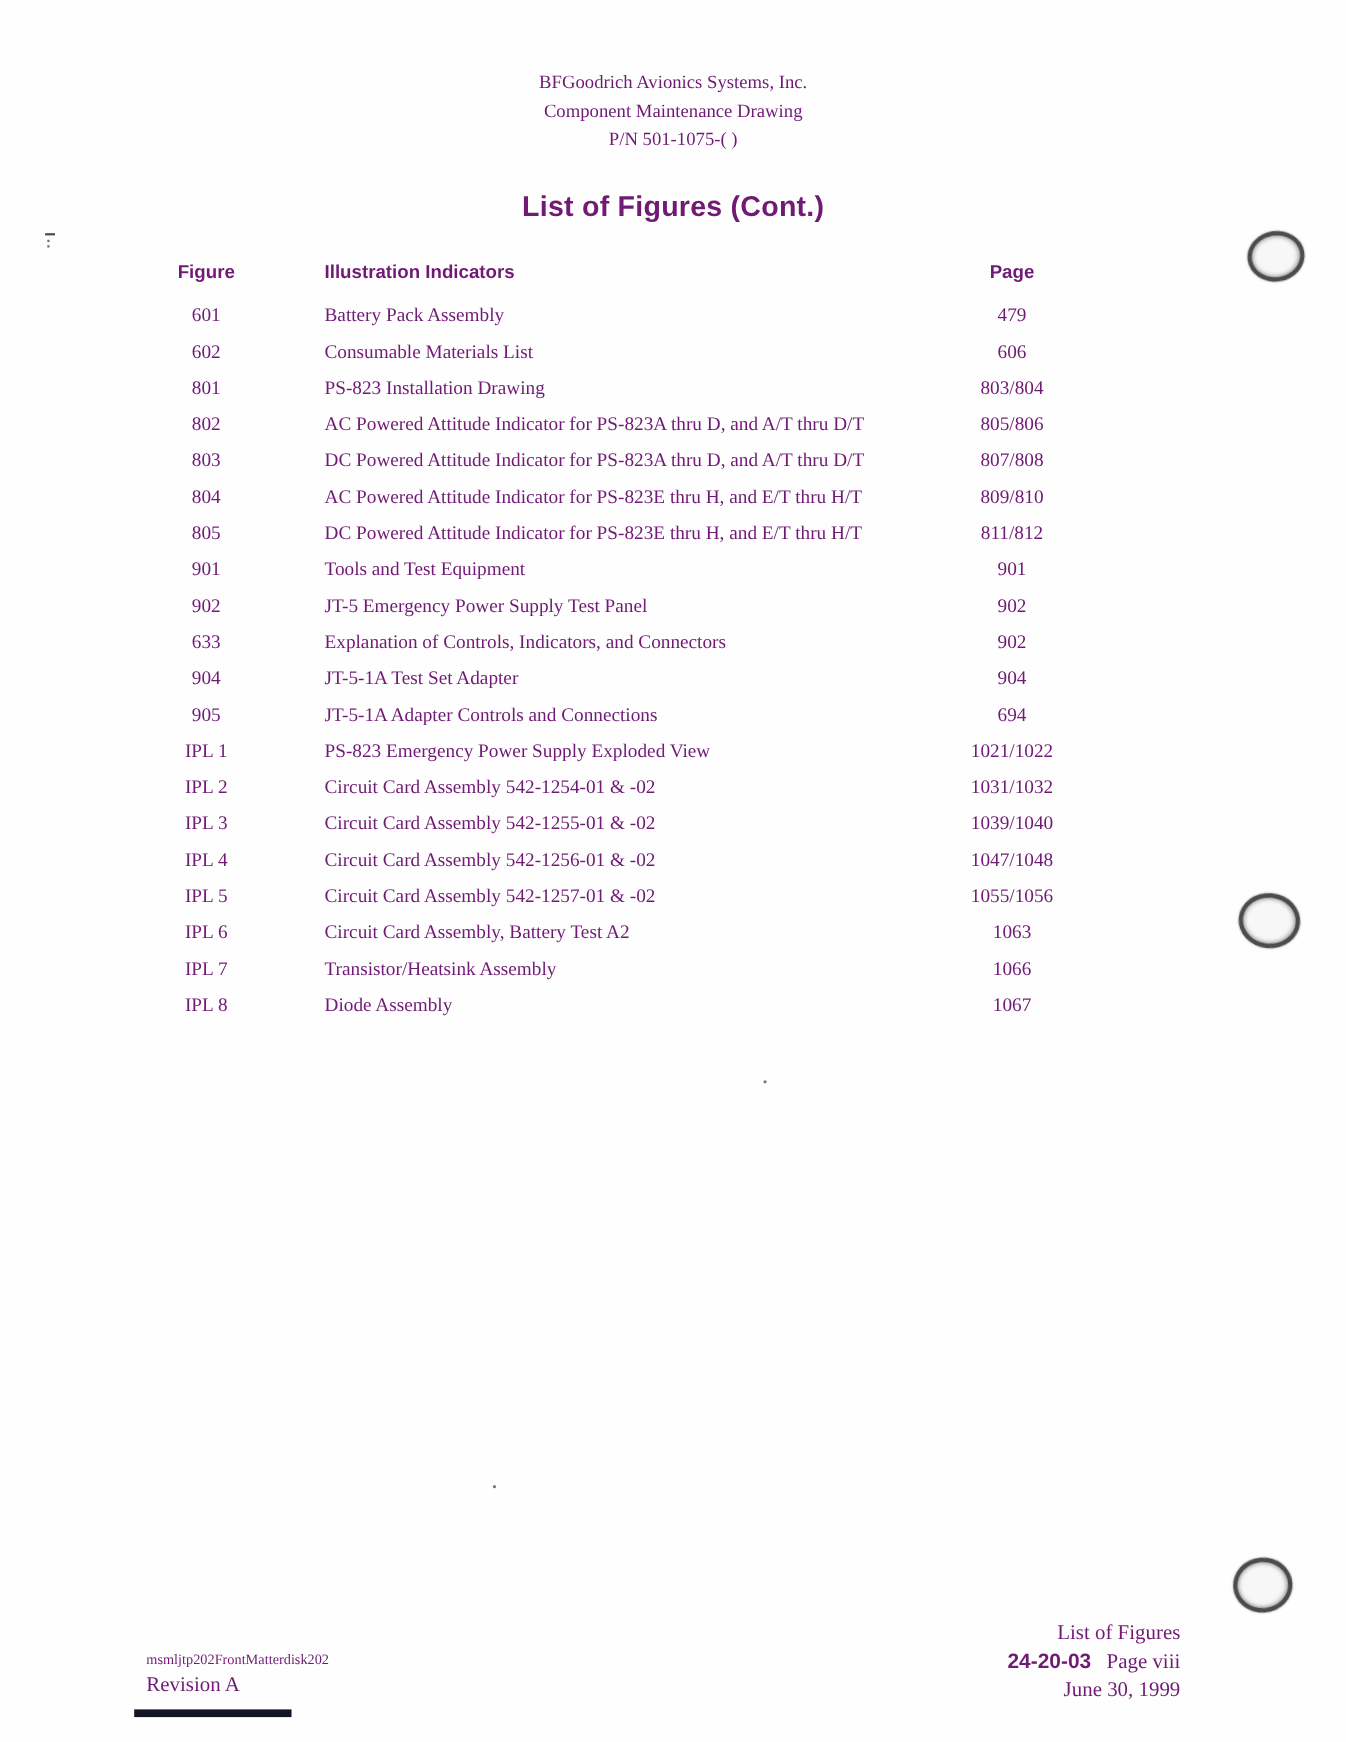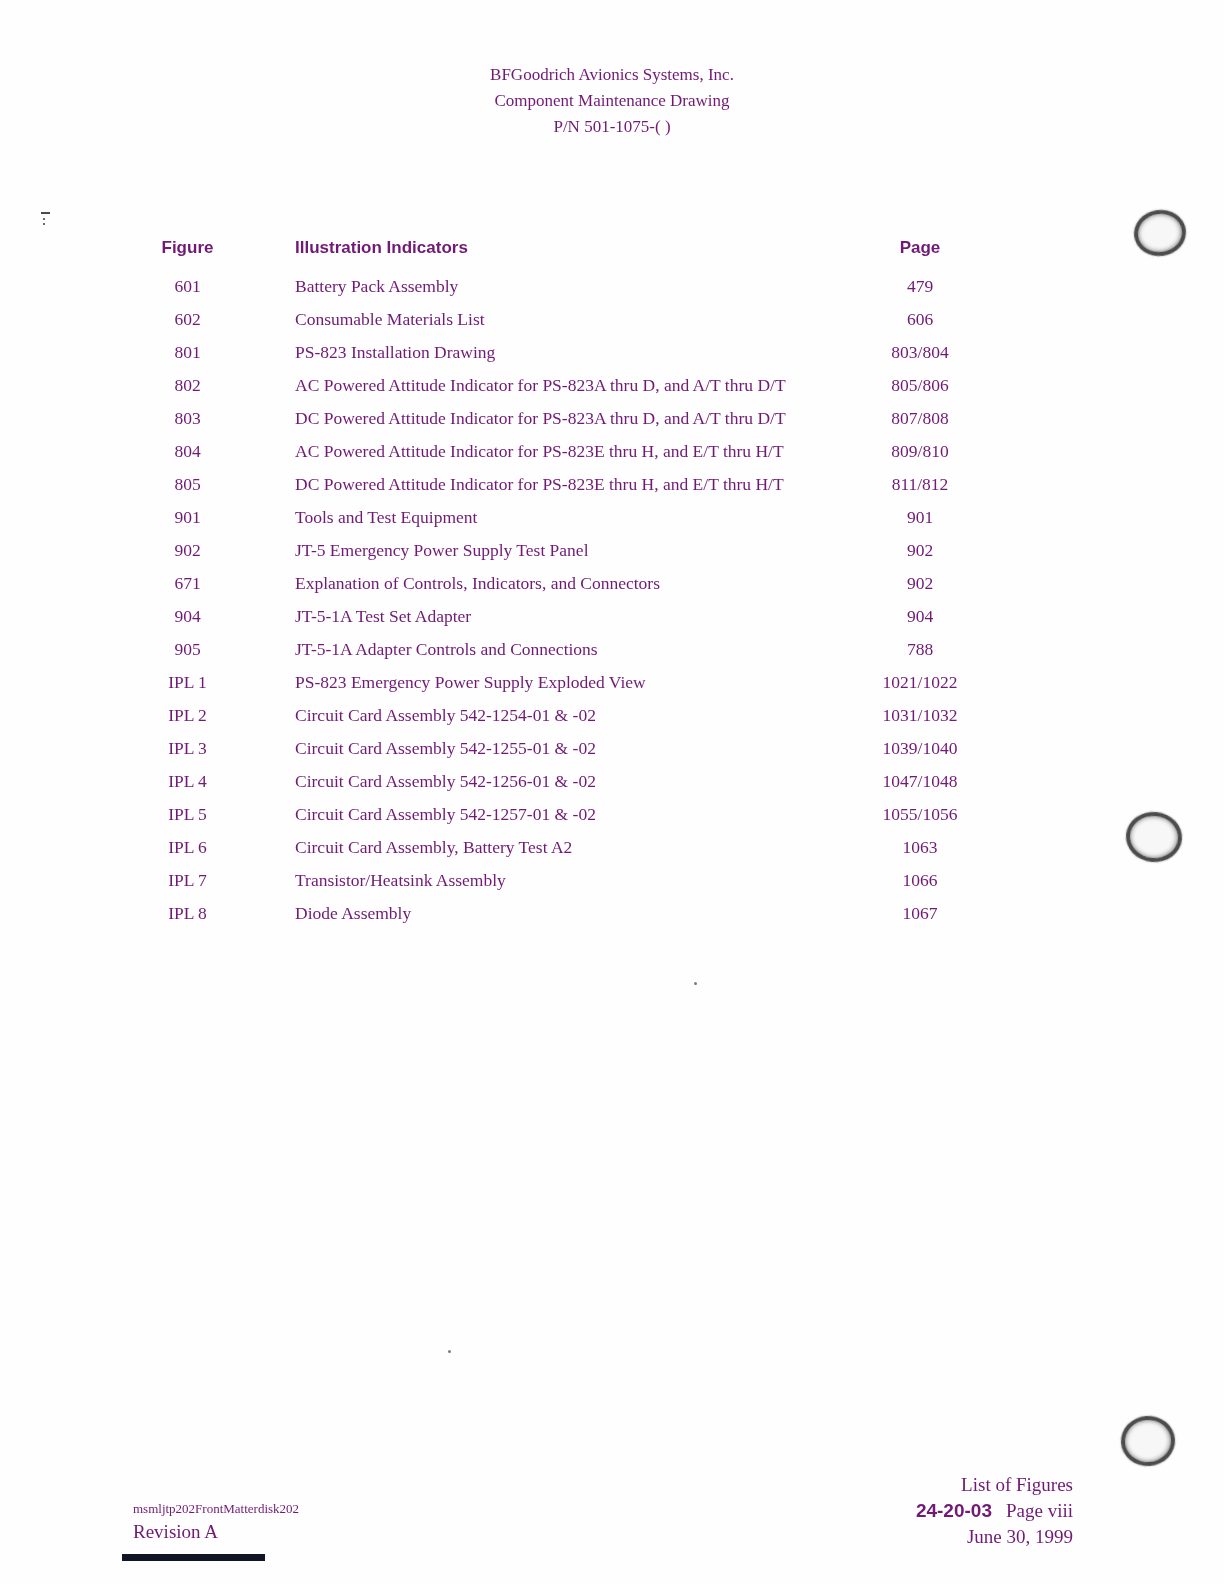--- a/index.html
+++ b/index.html
@@ -147,20 +147,21 @@
 <body>
 
 <div class="page">
 
   <div class="doc-header">
     <p>BFGoodrich Avionics Systems, Inc.</p>
     <p>Component Maintenance Drawing</p>
     <p>P/N 501-1075-( )</p>
   </div>
 
+  <div class="doc-title">List of Figures (Cont.)</div>
 
   <table class="figures-table">
     <colgroup>
       <col class="c-fig">
       <col class="c-desc">
       <col class="c-page">
     </colgroup>
     <thead>
       <tr>
         <th class="h-fig">Figure</th>
@@ -208,33 +209,33 @@
           <td>901</td>
           <td>Tools and Test Equipment</td>
           <td>901</td>
         </tr>
         <tr>
           <td>902</td>
           <td>JT-5 Emergency Power Supply Test Panel</td>
           <td>902</td>
         </tr>
         <tr>
-          <td>671</td>
+          <td>633</td>
           <td>Explanation of Controls, Indicators, and Connectors</td>
           <td>902</td>
         </tr>
         <tr>
           <td>904</td>
           <td>JT-5-1A Test Set Adapter</td>
           <td>904</td>
         </tr>
         <tr>
           <td>905</td>
           <td>JT-5-1A Adapter Controls and Connections</td>
-          <td>788</td>
+          <td>694</td>
         </tr>
         <tr>
           <td>IPL 1</td>
           <td>PS-823 Emergency Power Supply Exploded View</td>
           <td>1021/1022</td>
         </tr>
         <tr>
           <td>IPL 2</td>
           <td>Circuit Card Assembly 542-1254-01 &amp; -02</td>
           <td>1031/1032</td>

